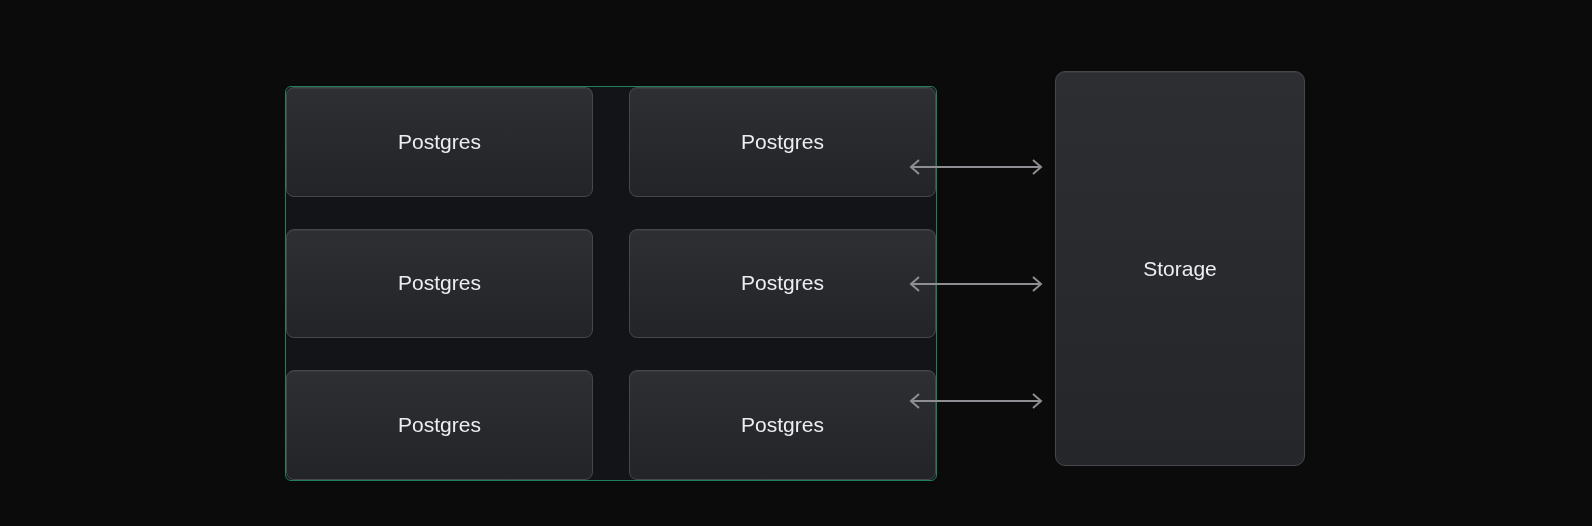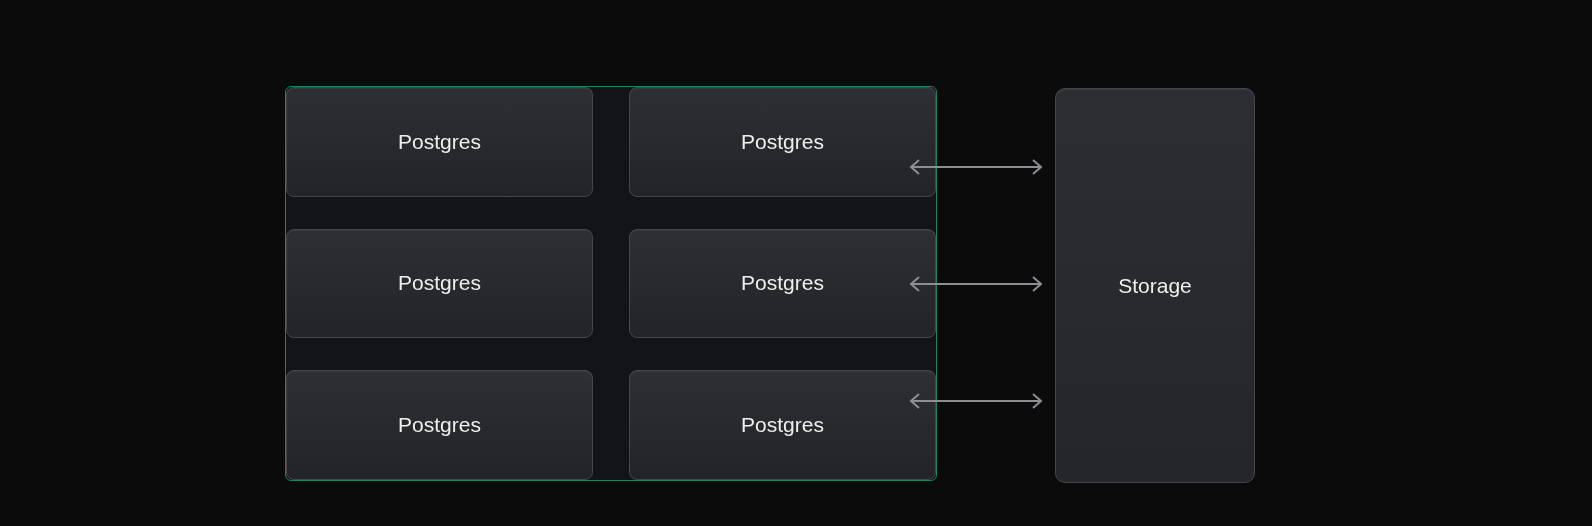--- a/index.html
+++ b/index.html
@@ -52,22 +52,22 @@
     display: flex;
     align-items: center;
     justify-content: center;
     color: #eceef0;
     font-size: 21px;
     font-weight: 400;
   }
   .storage-box {
     position: absolute;
     left: 1055px;
-    top: 88px;
-    width: 200px;
+    top: 71px;
+    width: 250px;
     height: 395px;
     box-sizing: border-box;
     border-radius: 10px;
     border: 1px solid #45474c;
     background: linear-gradient(180deg, #2c2e32 0%, #242629 100%);
     box-shadow: inset 0 1px 0 rgba(255,255,255,0.05);
     display: flex;
     align-items: center;
     justify-content: center;
     color: #eceef0;

